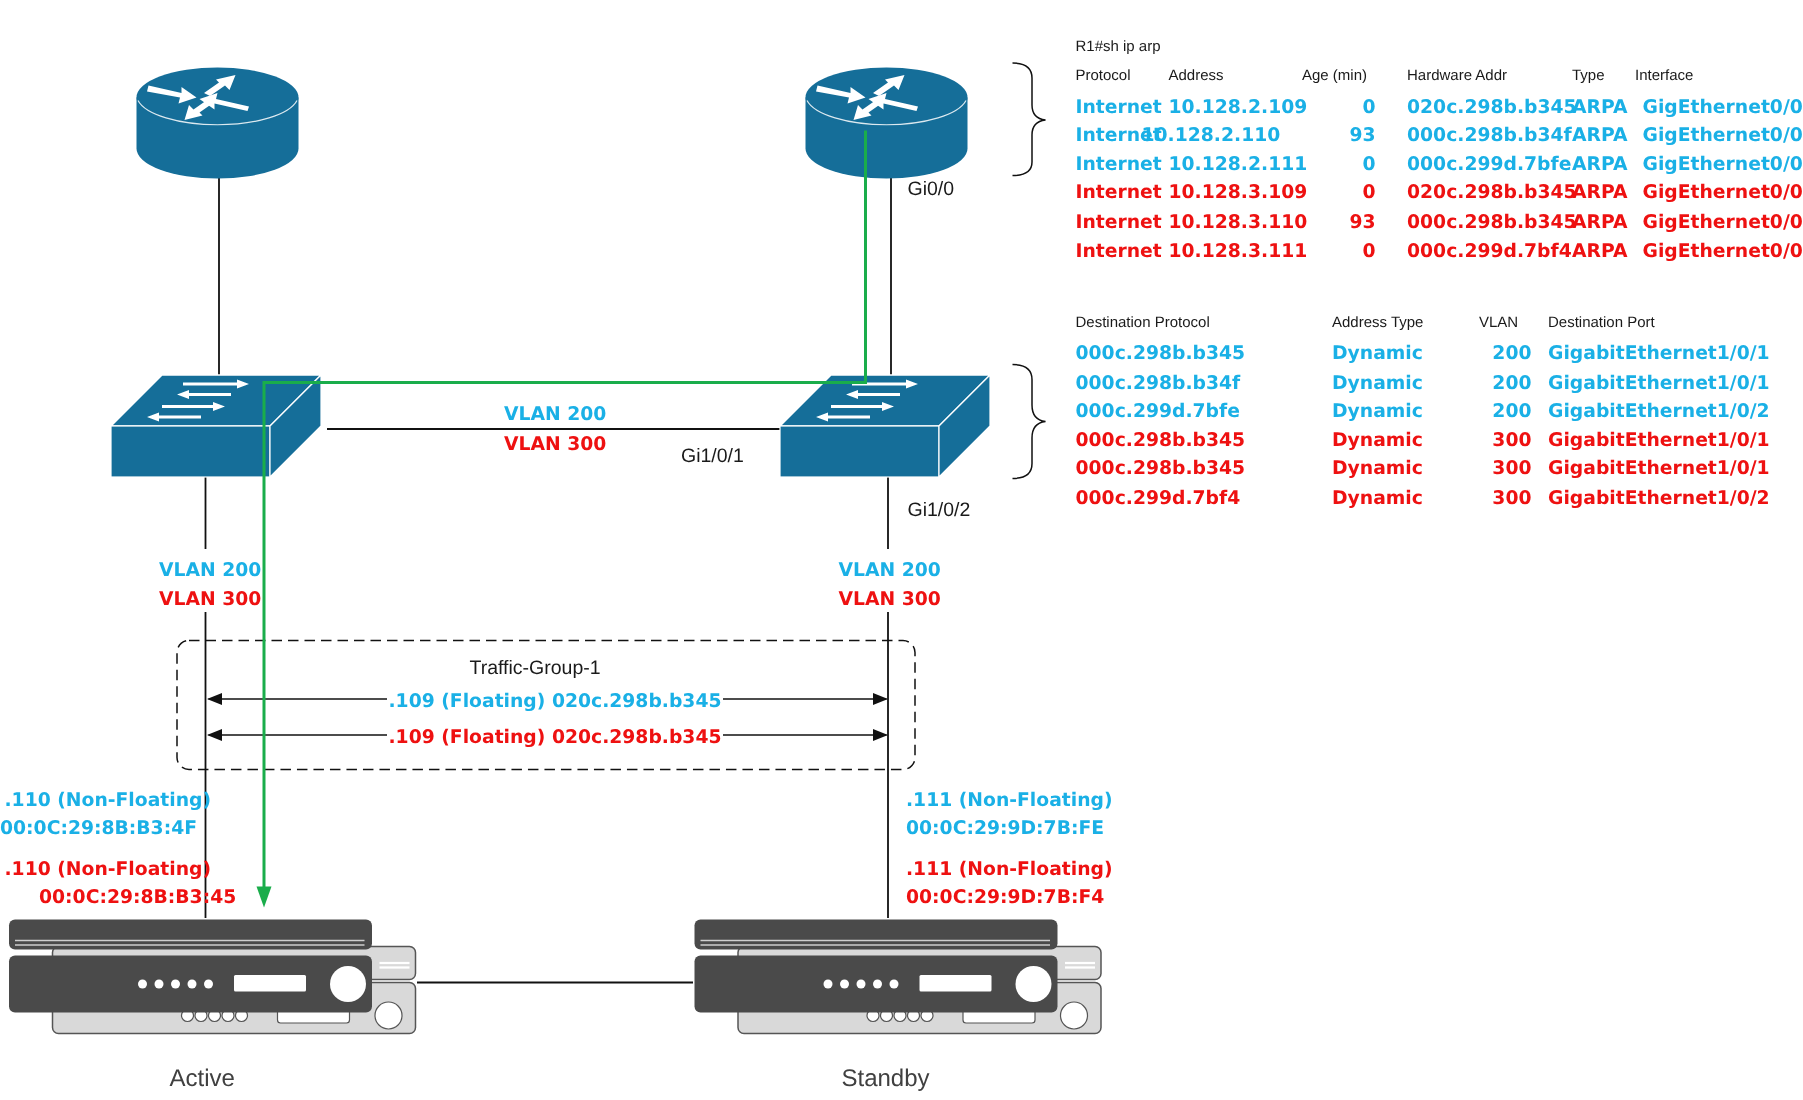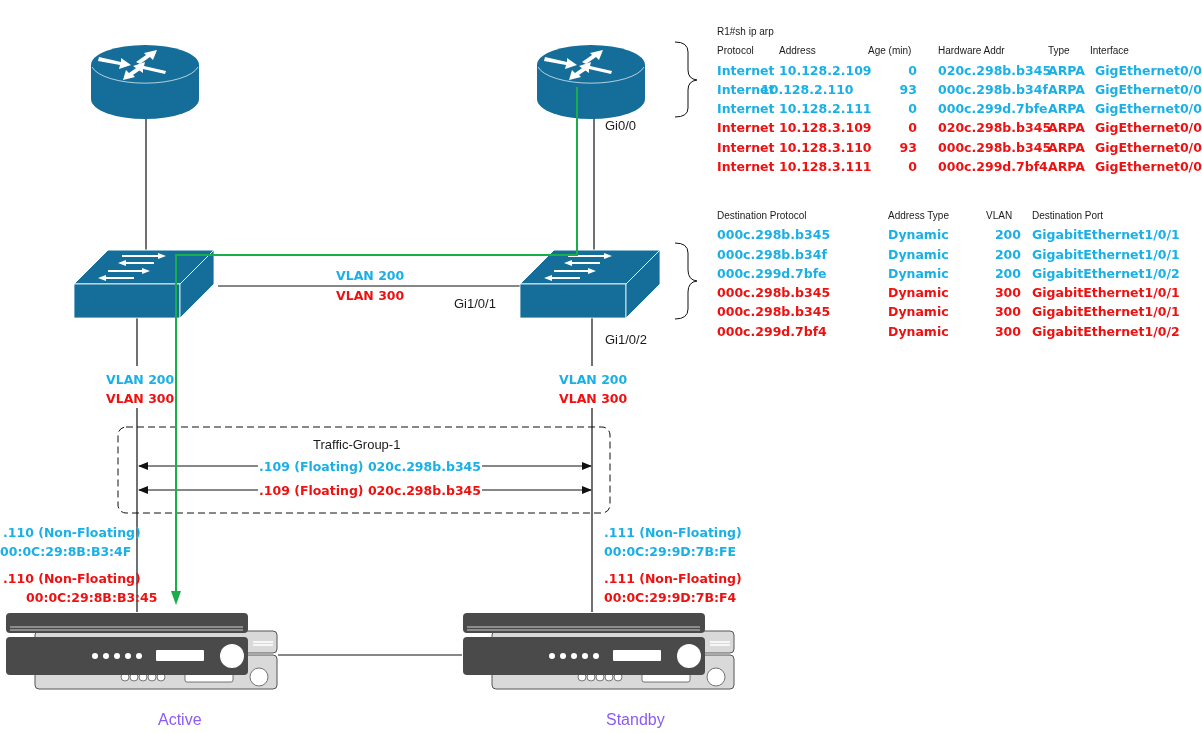--- a/index.html
+++ b/index.html
@@ -3,21 +3,21 @@
 <meta charset="utf-8">
 <style>
   html, body { margin:0; padding:0; background:#ffffff; }
   body { width:1202px; height:733px; position:relative; overflow:hidden;
          font-family:"DejaVu Sans", sans-serif; }
   #diagram { position:absolute; left:0; top:0; width:1202px; height:733px; }
   .t { position:absolute; white-space:nowrap; font-size:12.5px; line-height:15px; }
   .plain { color:#1a1a1a; font-family:"Liberation Sans", sans-serif; font-size:13px; }
   .blue { color:#1ab0e6; font-weight:bold; font-size:12.5px; }
   .red { color:#ee1111; font-weight:bold; font-size:12.5px; }
-  .cap { font-family:"Liberation Sans", sans-serif; font-size:16px; color:#8b5cf6;margin-left:45px; }
+  .cap { font-family:"Liberation Sans", sans-serif; font-size:16px; color:#404040; }
   .tbl { position:absolute; font-size:12.5px; line-height:19.3px; }
   .tbl .row { position:relative; height:19.3px; white-space:nowrap; }
   .tbl .row span { position:absolute; top:0; }
   .tbl .hdr span { color:#1a1a1a; font-family:"Liberation Sans", sans-serif; font-size:10px; font-weight:normal; }
   .tbl .c-blue span { color:#1ab0e6; font-weight:bold; }
   .tbl .c-red span { color:#ee1111; font-weight:bold; }
 </style>
 </head>
 <body>
 

